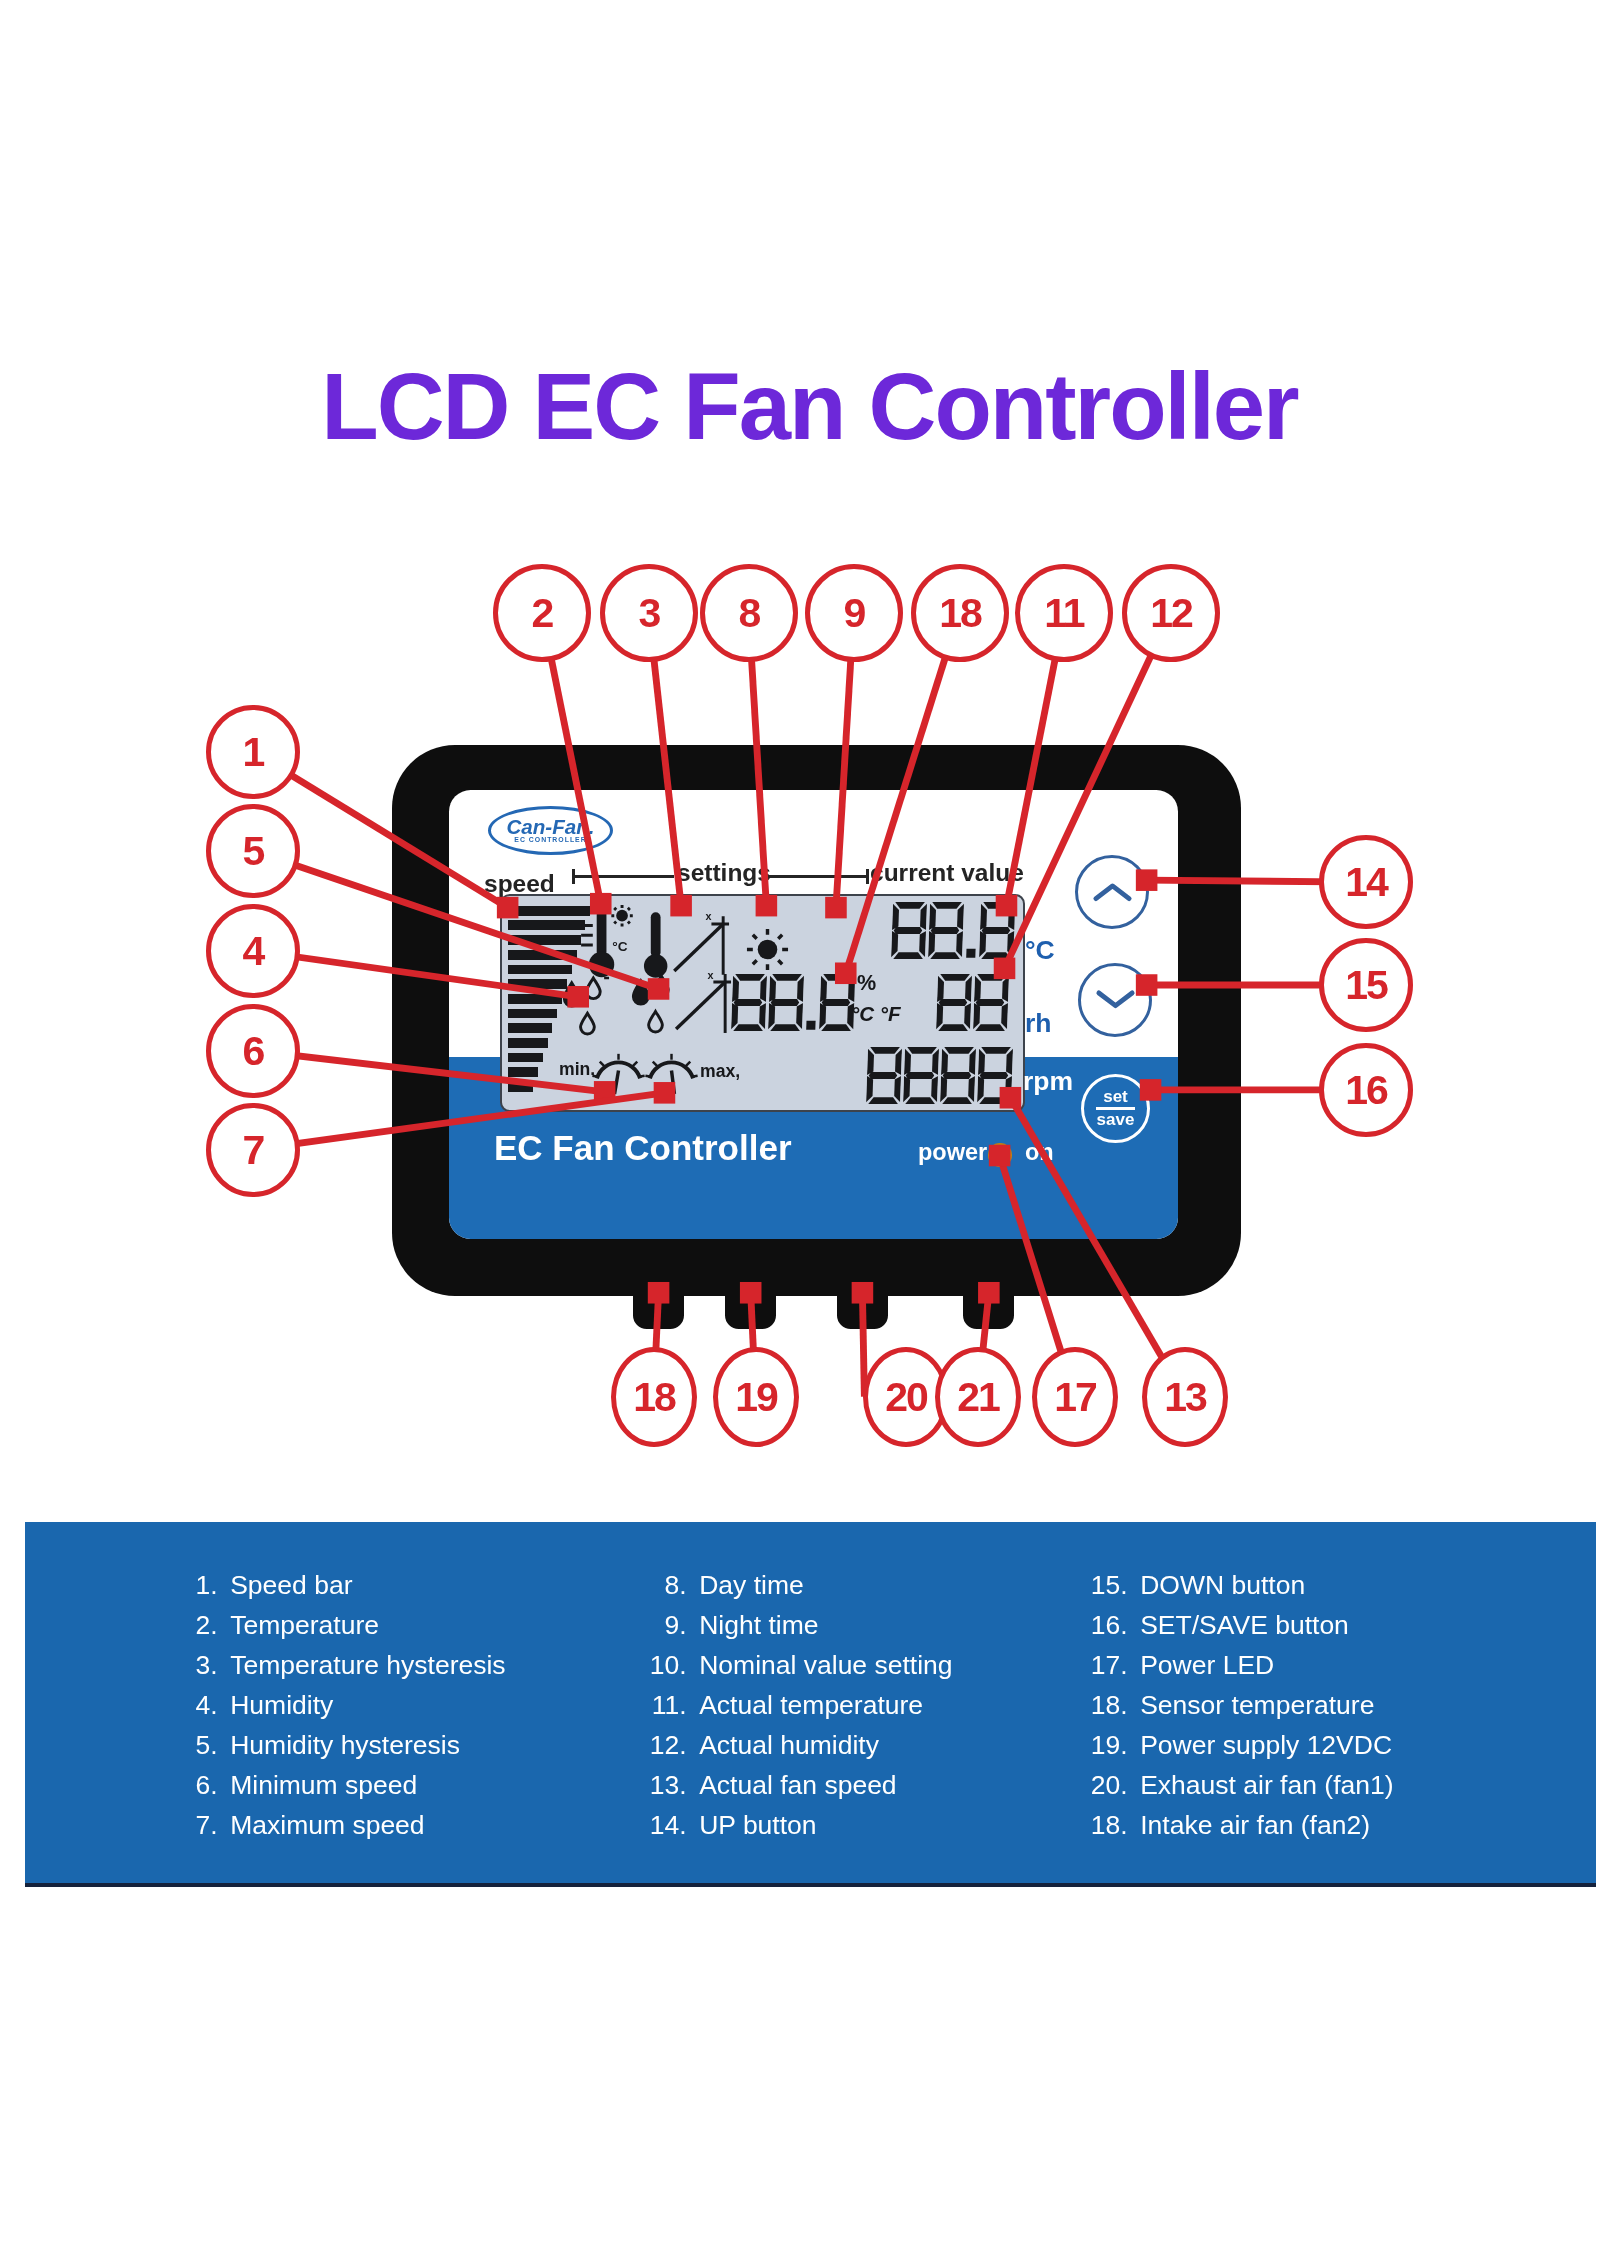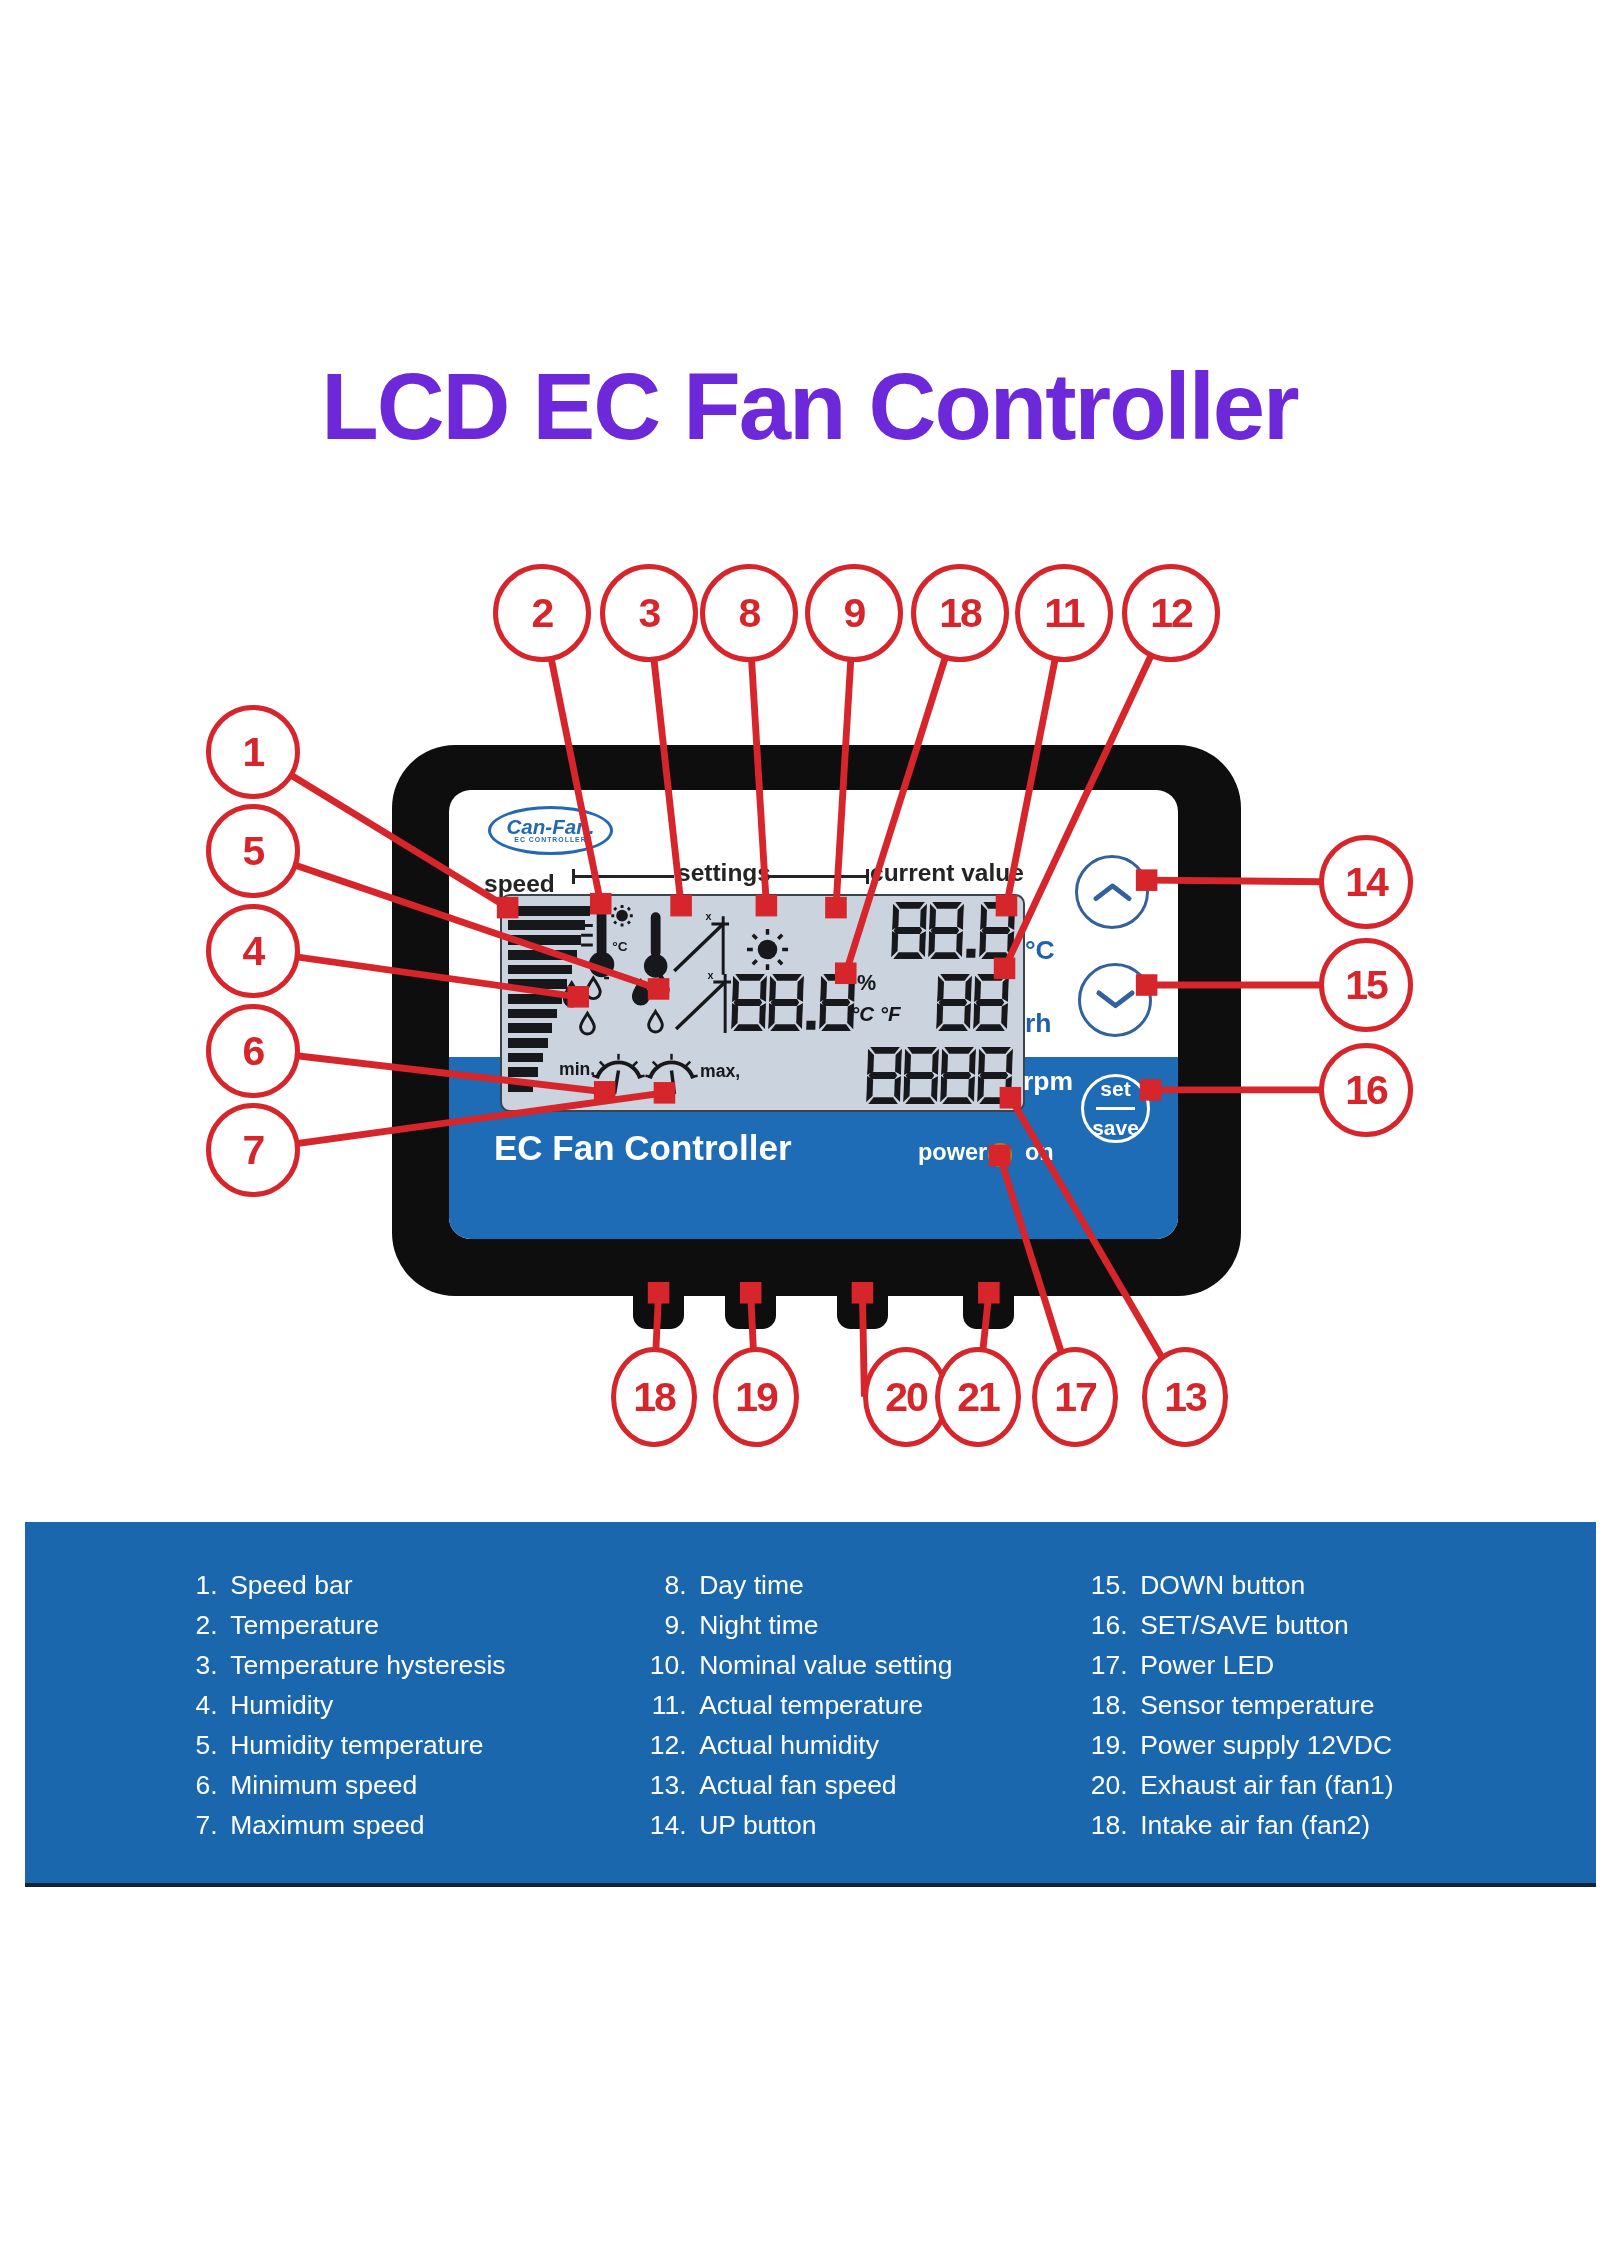--- a/index.html
+++ b/index.html
@@ -39,21 +39,21 @@
 
   .lcdtxt{position:absolute;color:#17181b;font-weight:bold;}
 
   .unit{position:absolute;font-size:26.5px;font-weight:bold;color:#1e5fae;}
   .unit.on-blue{color:#ffffff;}
 
   .roundbtn{position:absolute;width:74px;height:74px;border:3.9px solid #33619e;border-radius:50%;
     background:#fff;box-sizing:border-box;display:flex;align-items:center;justify-content:center;}
   .setsave{position:absolute;left:632px;top:284px;width:69px;height:69px;border:3.4px solid #ffffff;
     border-radius:50%;box-sizing:border-box;display:flex;flex-direction:column;align-items:center;
-    justify-content:center;color:#fff;font-weight:bold;font-size:21px;line-height:16.7px;gap:8px;}
+    justify-content:center;color:#fff;font-weight:bold;font-size:17px;line-height:16.7px;}
   .setsave .bar{width:39px;height:2.5px;background:#fff;margin:2px 0;}
 
   .prodname{position:absolute;left:45px;top:338px;color:#ffffff;font-size:35px;font-weight:bold;}
   .pwrlbl{position:absolute;color:#ffffff;font-size:23.5px;font-weight:bold;}
   .led{position:absolute;left:541px;top:355px;width:19.6px;height:19.6px;border-radius:50%;
     background:#f2a41d;box-shadow:0 0 0 2px #c07f14;}
 
   .ports{position:absolute;left:0;top:410px;width:729px;height:29px;}
   .port{position:absolute;display:flex;align-items:center;gap:6.9px;color:#fff;
     font-size:20.6px;font-weight:bold;}
@@ -442,21 +442,21 @@
       <div class="callout" style="left: 863px; top: 1347px; width: 86px; height: 100px; text-align: right;">20</div>
       <div class="callout" style="left: 935px; top: 1347px; width: 86px; height: 100px;">21</div>
     </div>
 
   <div class="legend">
     <div class="lcol" style="left:124px;" id="lcol0">
         <div class="lrow"><span class="num">1.</span><span>Speed bar</span></div>
         <div class="lrow"><span class="num">2.</span><span>Temperature</span></div>
         <div class="lrow"><span class="num">3.</span><span>Temperature hysteresis</span></div>
         <div class="lrow"><span class="num">4.</span><span>Humidity</span></div>
-        <div class="lrow"><span class="num">5.</span><span>Humidity temperature</span></div>
+        <div class="lrow"><span class="num">5.</span><span>Humidity hysteresis</span></div>
         <div class="lrow"><span class="num">6.</span><span>Minimum speed</span></div>
         <div class="lrow"><span class="num">7.</span><span>Maximum speed</span></div>
       </div>
     <div class="lcol" style="left:593px;" id="lcol1">
         <div class="lrow"><span class="num">8.</span><span>Day time</span></div>
         <div class="lrow"><span class="num">9.</span><span>Night time</span></div>
         <div class="lrow"><span class="num">10.</span><span>Nominal value setting</span></div>
         <div class="lrow"><span class="num">11.</span><span>Actual temperature</span></div>
         <div class="lrow"><span class="num">12.</span><span>Actual humidity</span></div>
         <div class="lrow"><span class="num">13.</span><span>Actual fan speed</span></div>

